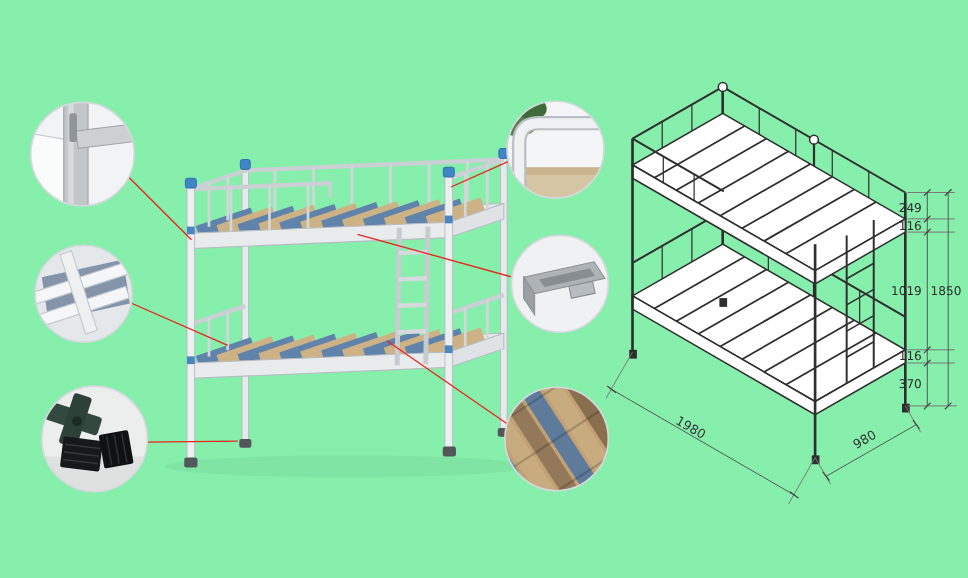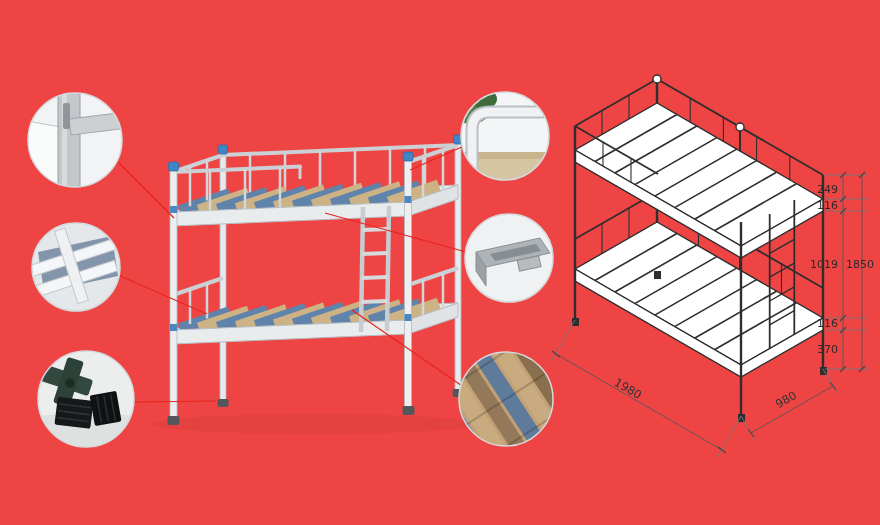--- a/index.html
+++ b/index.html
@@ -1,16 +1,16 @@
 <!DOCTYPE html>
 <html><head>
 <meta charset="utf-8">
 <style>
   html,body{margin:0;padding:0;background:#ffffff;}
-  .figure-wrap{position:relative;width:880px;height:525px;background:#ef4444;overflow:hidden;
+  .figure-wrap{position:relative;width:880px;height:525px;background:#86efac;overflow:hidden;
                font-family:"DejaVu Sans", sans-serif;}
   svg{display:block;}
   svg text{font-family:"DejaVu Sans", sans-serif;font-size:11px;fill:#2b2b2b;}
   svg text.dim-rot{font-size:11.5px;fill:#333;}
 </style>
 </head>
 <body>
 
 <div class="figure-wrap">
 <svg width="880" height="525" viewBox="0 0 880 525">

